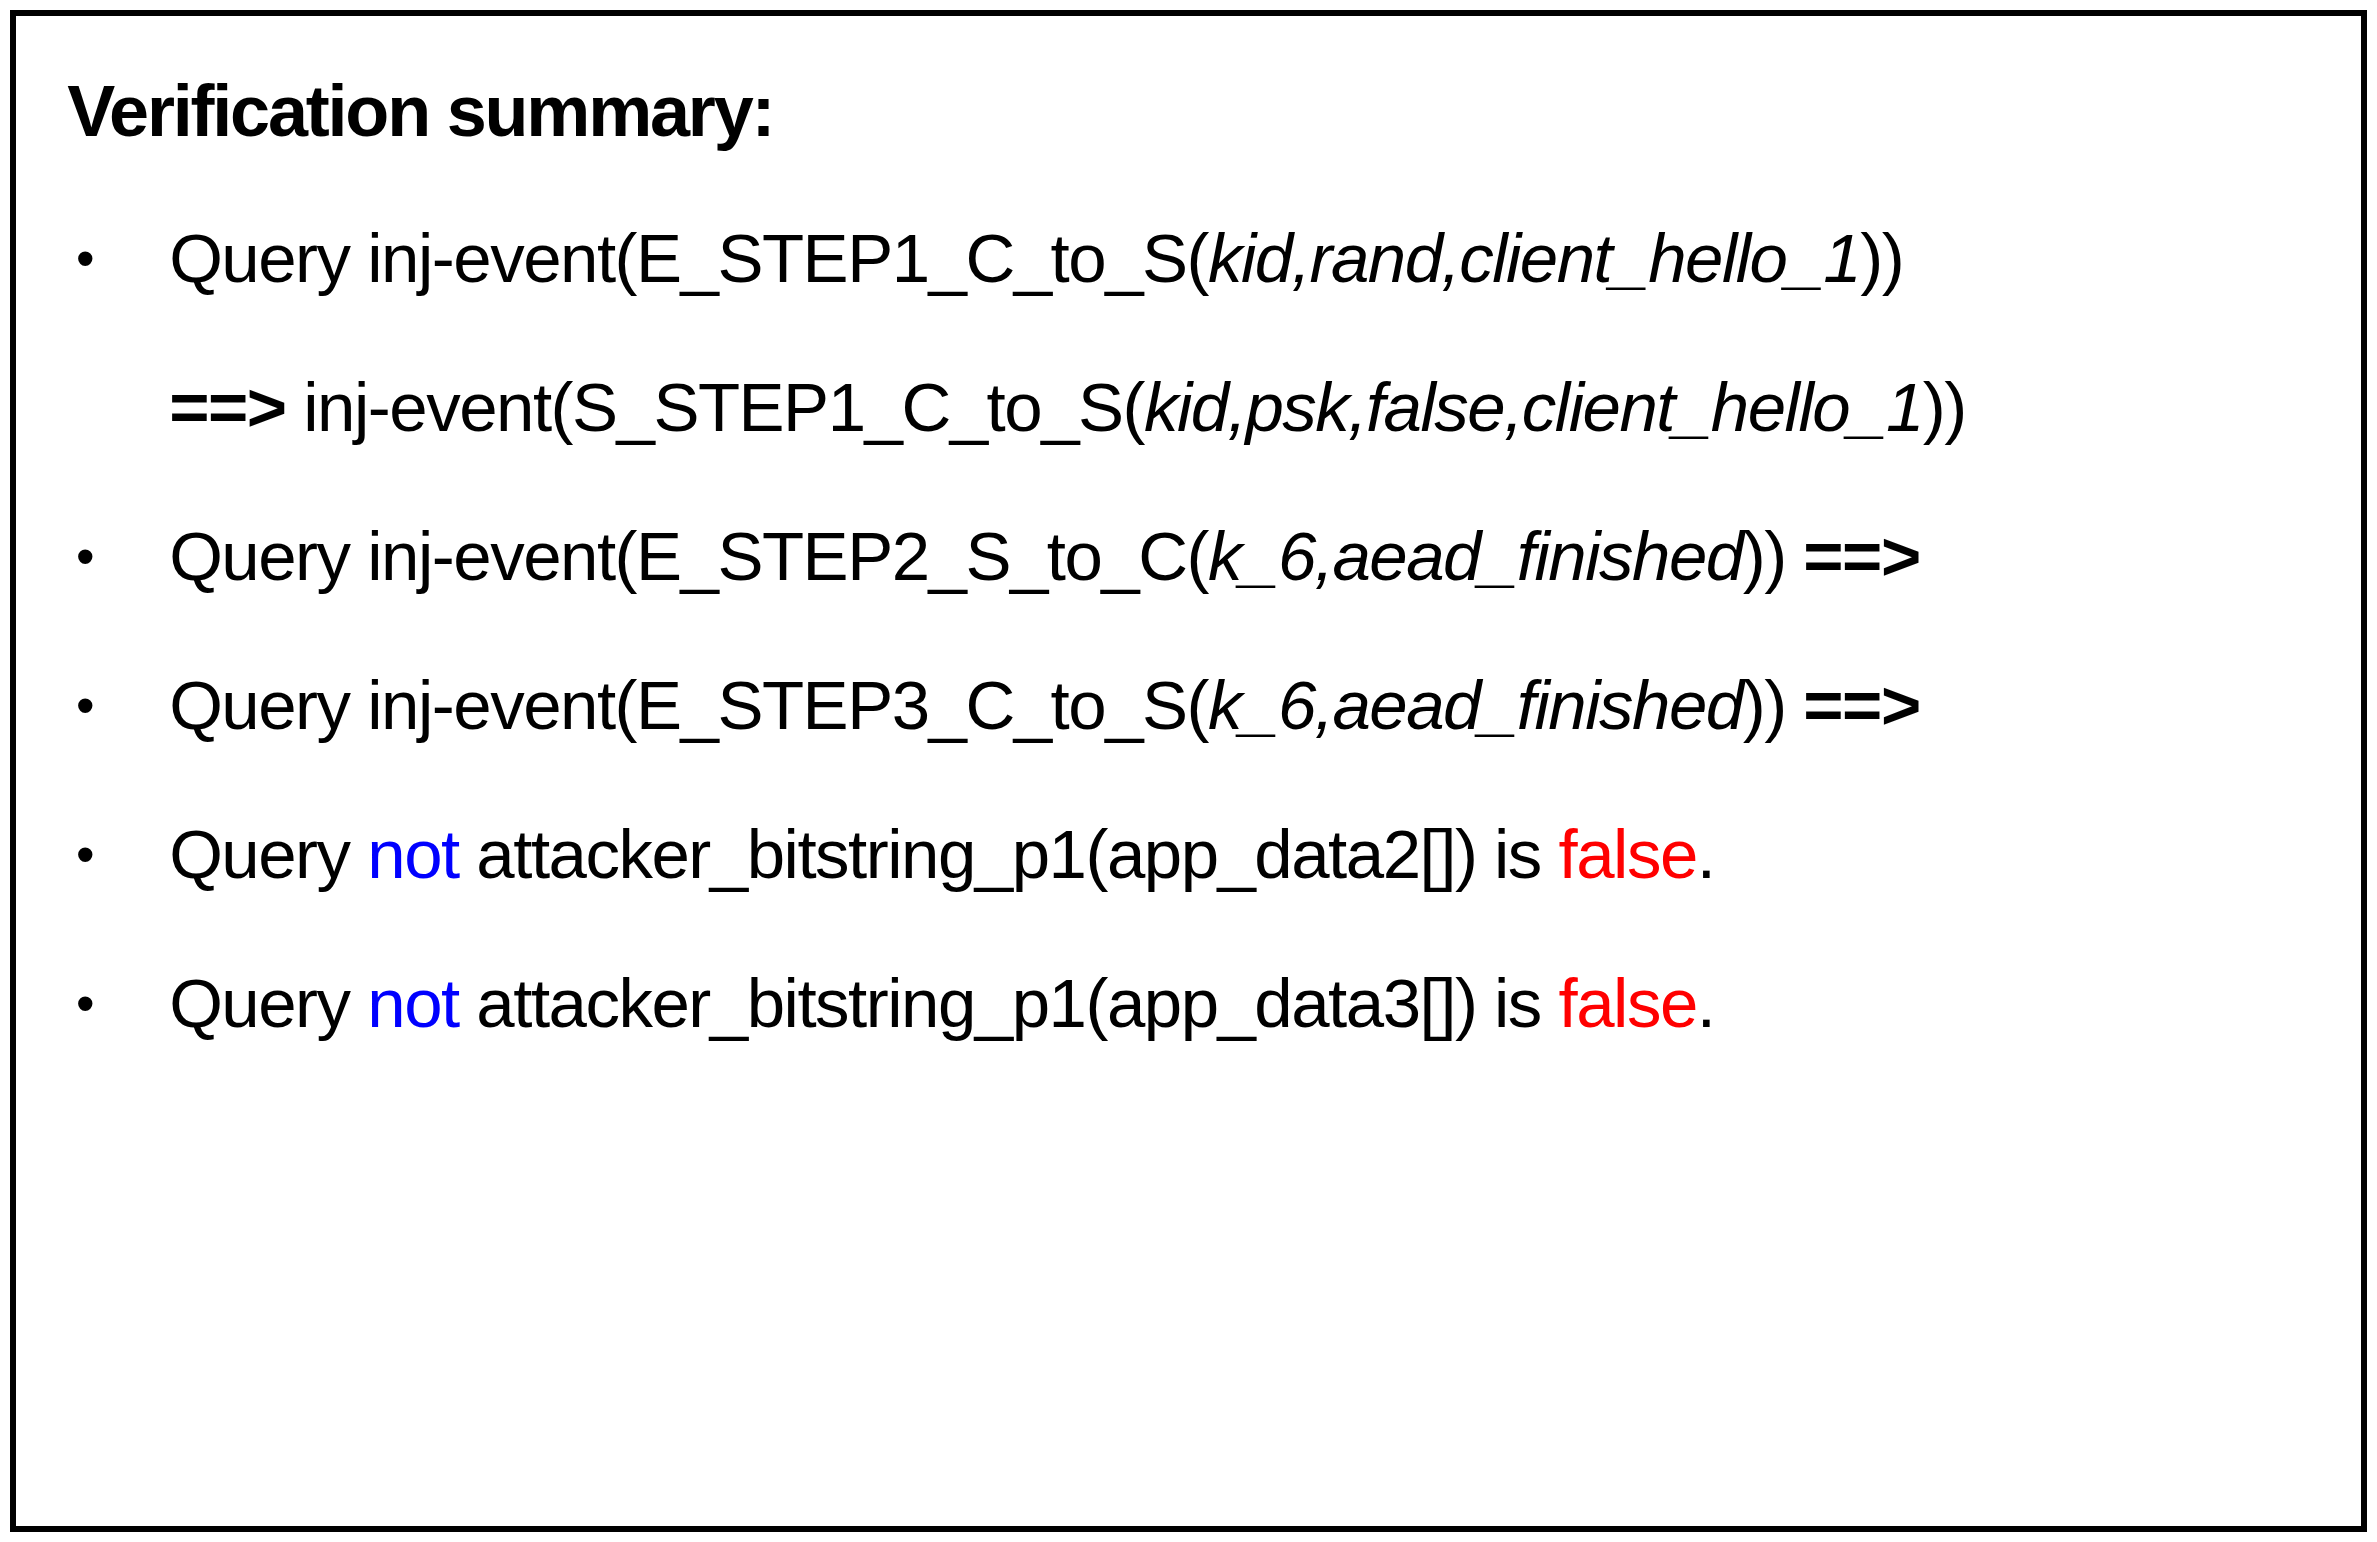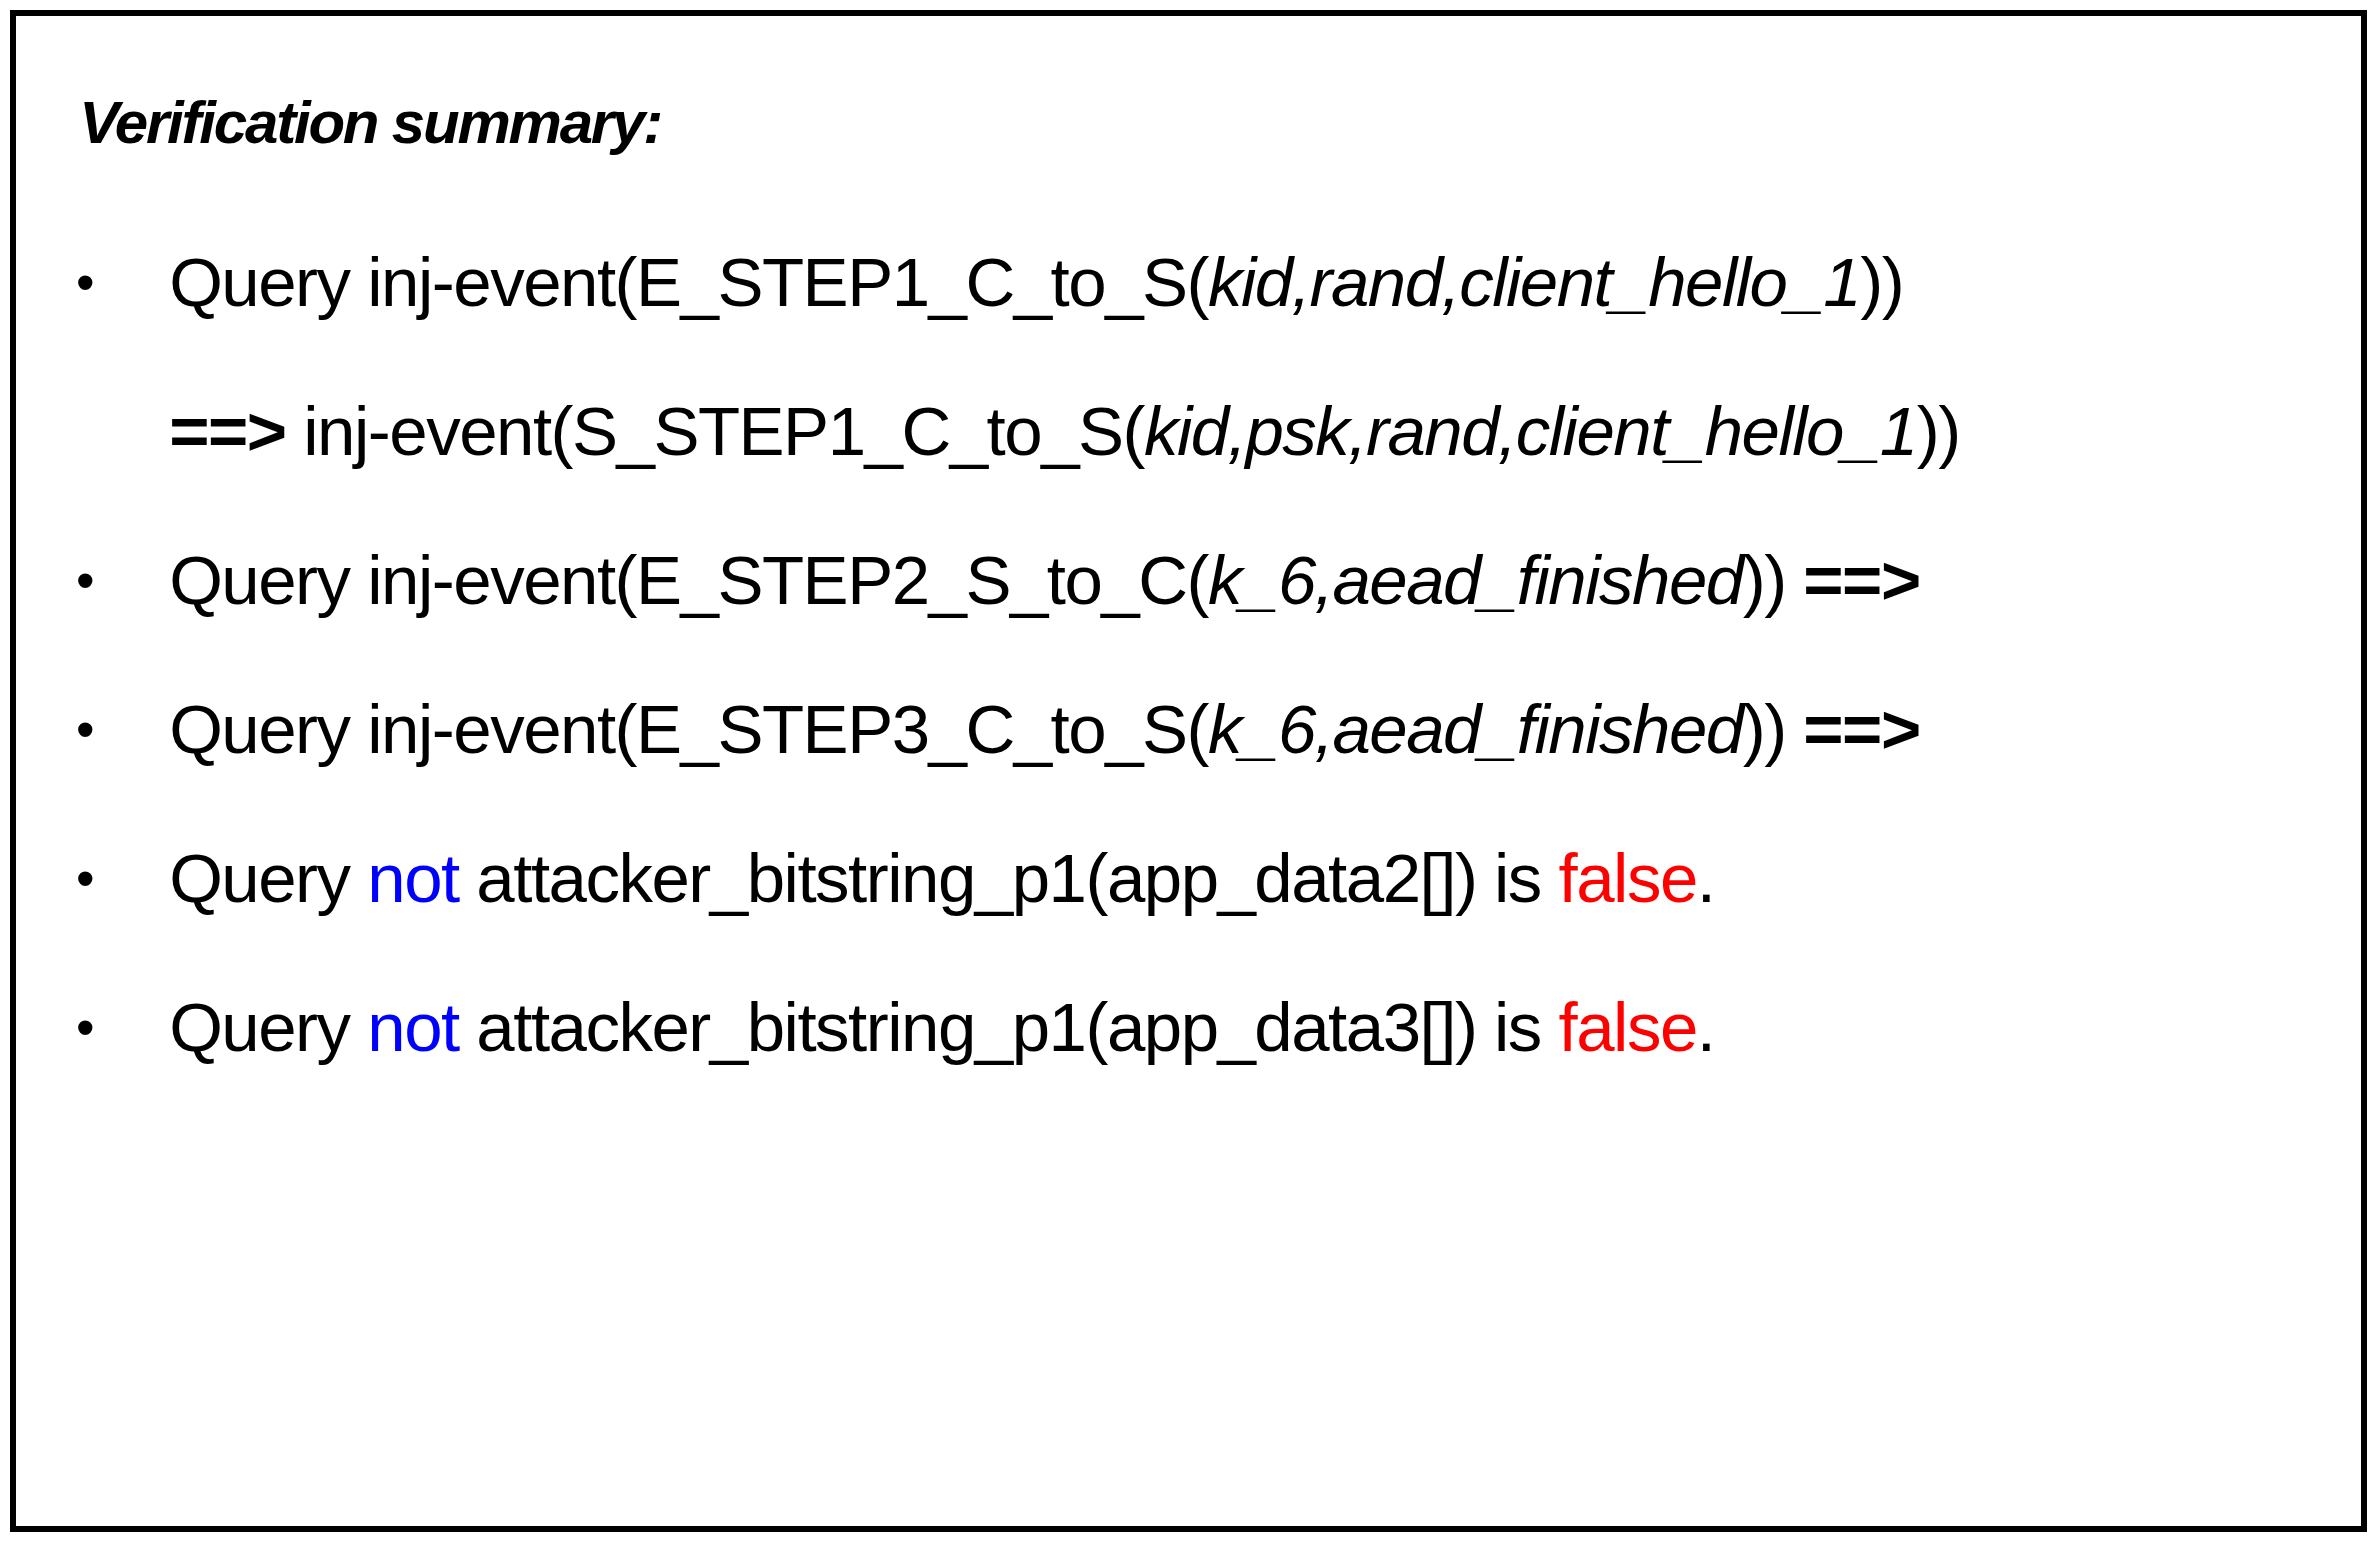--- a/index.html
+++ b/index.html
@@ -14,26 +14,25 @@
     position: absolute;
     left: 10.2px; top: 10.2px; right: 10.2px; bottom: 10.2px;
     border: 6.6px solid #000000;
     box-sizing: border-box;
     padding: 22px 51px;
     overflow: hidden;
     color: #000000;
     background: #ffffff;
   }
   .title {
-    font-size: 60px;
+    font-size: 72px;
     font-weight: 700;
     letter-spacing: -2.2px;
     line-height: 146px;
-    margin: 12px;
-    font-style: italic;
+    margin: 0;
   }
   .bullets {
     font-size: 69px;
     letter-spacing: -1.5px;
     line-height: 149px;
   }
   .line {
     white-space: nowrap;
     padding-left: 102px;
     position: relative;
@@ -49,20 +48,20 @@
   .i { font-style: italic; margin-top: 8px; }
   .b { font-weight: 700; }
 </style>
 </head>
 <body>
 
 <div class="frame">
   <h1 class="title">Verification summary:</h1>
   <div class="bullets">
       <div class="line"><span class="marker">•</span><span>Query inj-event(E_STEP1_C_to_S(</span><span class="i">kid,rand,client_hello_1</span><span>))</span></div>
-      <div class="line"><span class="b">==&gt; </span><span>inj-event(S_STEP1_C_to_S(</span><span class="i">kid,psk,rand,client_hello_1</span><span>))</span></div>
+      <div class="line"><span class="b">==&gt; </span><span>inj-event(S_STEP1_C_to_S(</span><span class="i">kid,psk,false,client_hello_1</span><span>))</span></div>
       <div class="line"><span class="marker">•</span><span>Query inj-event(E_STEP2_S_to_C(</span><span class="i">k_6,aead_finished</span><span>)) </span><span class="b">==&gt;</span></div>
       <div class="line"><span class="marker">•</span><span>Query inj-event(E_STEP3_C_to_S(</span><span class="i">k_6,aead_finished</span><span>)) </span><span class="b">==&gt;</span></div>
       <div class="line"><span class="marker">•</span><span>Query </span><span style="color: rgb(0, 0, 255);">not</span><span> attacker_bitstring_p1(app_data2[]) is </span><span style="color: rgb(255, 0, 0);">false</span><span>.</span></div>
       <div class="line"><span class="marker">•</span><span>Query </span><span style="color: rgb(0, 0, 255);">not</span><span> attacker_bitstring_p1(app_data3[]) is </span><span style="color: rgb(255, 0, 0);">false</span><span>.</span></div>
     </div>
 </div>
 
 
 </body></html>

